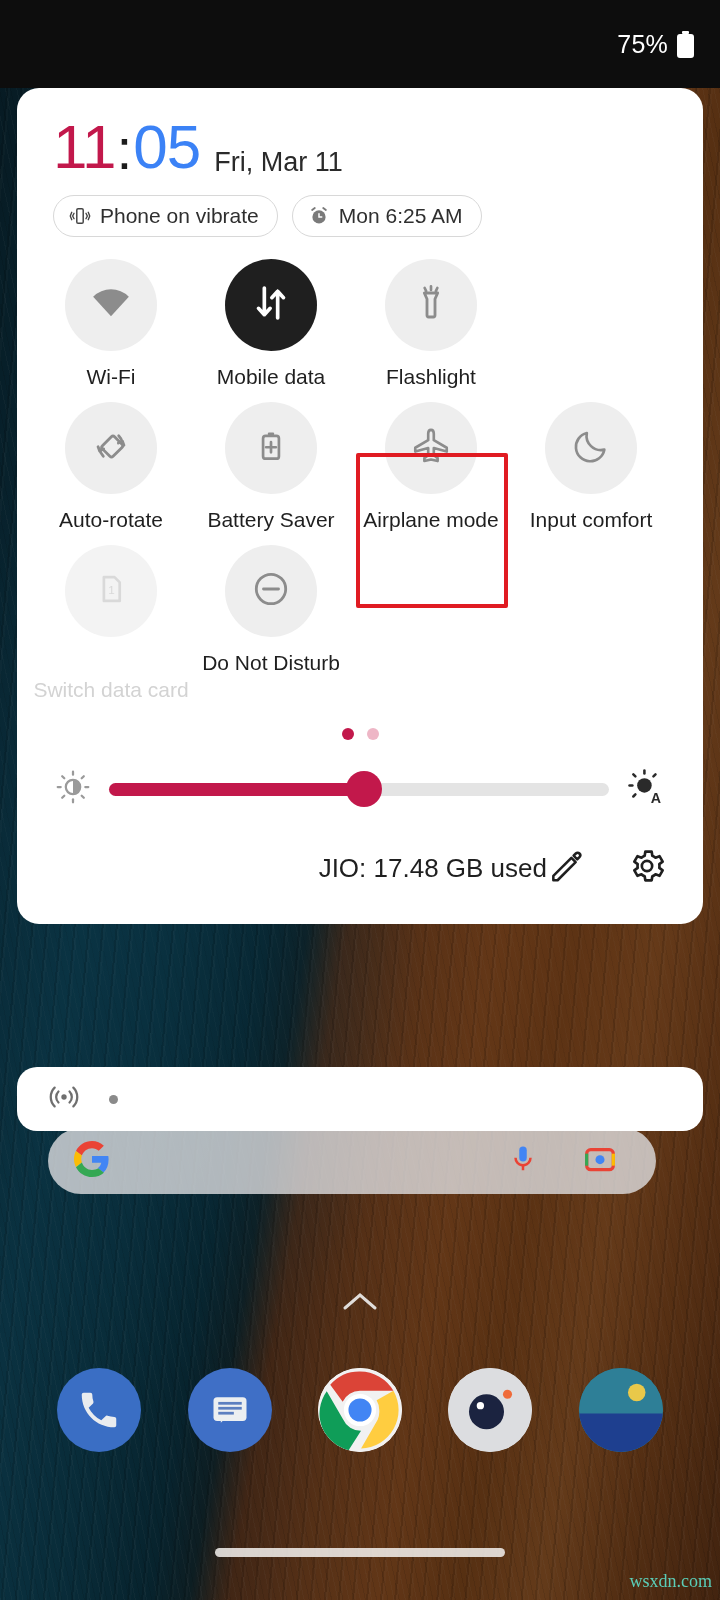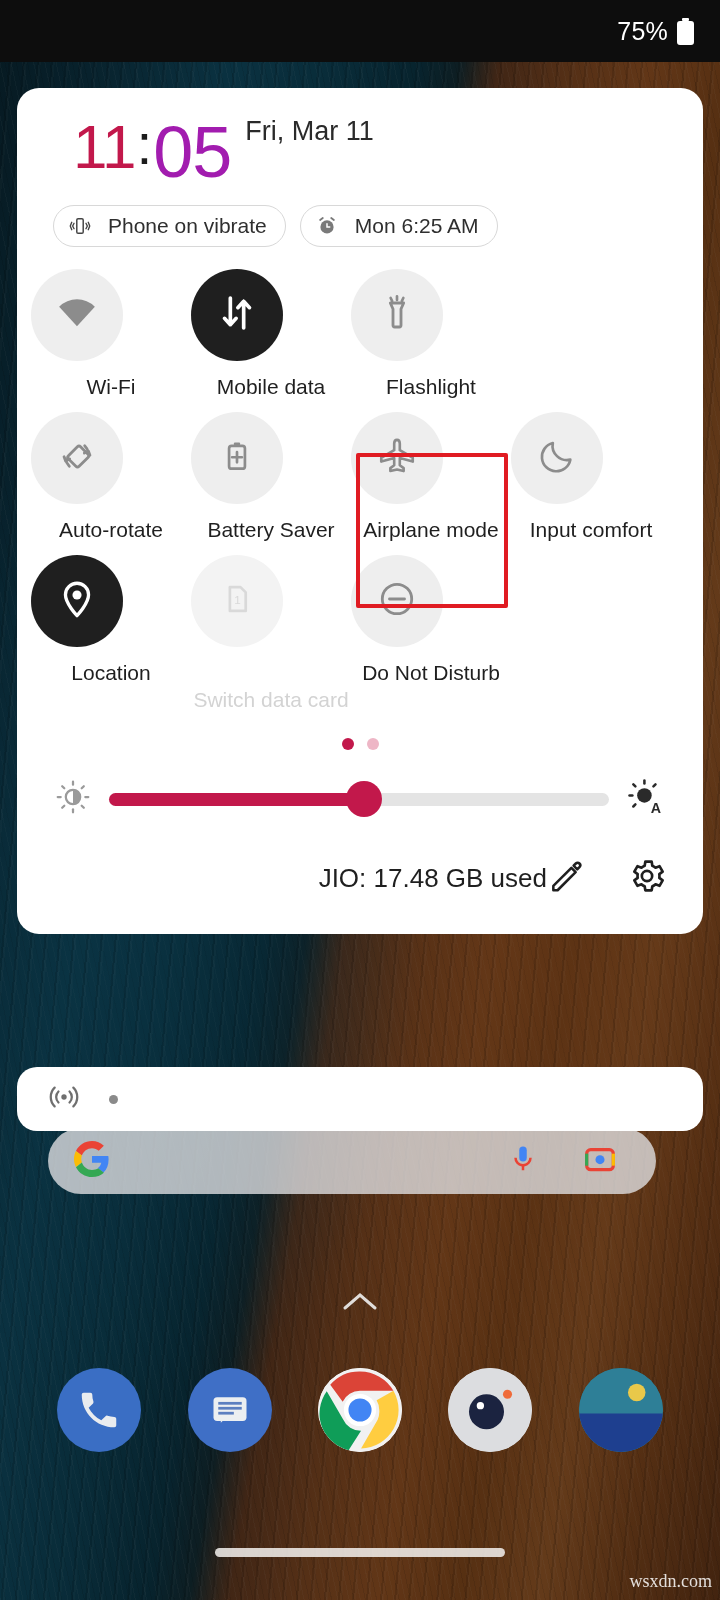--- a/index.html
+++ b/index.html
@@ -48,21 +48,21 @@
     opacity: .9;
   }
   
   #scrim {
     position: absolute; left:0; top:0; width:720px; height:1600px;
     background: rgba(0,0,0,0.40);
   }
 
   
   #statusbar {
-    position: absolute; left: 0; top: 0; width: 720px; height: 62px;
+    position: absolute; left: 0; top: 0; width: 720px; height: 88px;
     background: #0d0d0d;
     display: flex; align-items: center; justify-content: flex-end;
     padding-right: 26px;
     z-index: 40;
   }
   #statusbar .batt-text {
     color: #fff; font-size: 25px; font-weight: 500; letter-spacing: .2px;
     margin-right: 9px;
   }
   .batt-icon { width: 17px; height: 27px; position: relative; }
@@ -77,43 +77,42 @@
 
   
   #qs-panel {
     position: absolute; left: 17px; top: 88px; width: 686px;
     background: #fff; border-radius: 22px;
     z-index: 30; padding-bottom: 8px;
   }
 
   
   #clock-row {
-    display: flex; align-items: flex-start;
+    display: flex; align-items: flex-end;
     padding: 28px 0 0 36px;
-    margin-left: 20px;
   }
   .clock-h { font-size: 62px; font-weight: 400; color: #c2184b; line-height: 1; letter-spacing: -1px; }
   .clock-colon { font-size: 57px; font-weight: 400; color: #1c1c1c; line-height: 1; margin: 0 1px; }
-  .clock-m { font-size: 72px; font-weight: 400; color: #a21caf; line-height: 1; letter-spacing: -1px; }
+  .clock-m { font-size: 62px; font-weight: 400; color: #3b82f6; line-height: 1; letter-spacing: -1px; }
   .clock-date { font-size: 27px; color: #2a2a2a; margin-left: 14px; }
 
   #chips-row { display: flex; gap: 14px; padding: 17px 0 0 36px; }
   .chip {
-    display: flex; align-items: center; gap: 17px;
+    display: flex; align-items: center; gap: 9px;
     border: 1px solid #d8d8d8; border-radius: 30px;
     height: 42px; padding: 0 18px 0 15px;
     font-size: 21px; color: #2f2f2f; background: #fff;
   }
   .chip svg { display: block; }
 
   
   #tiles { padding: 22px 14px 0 14px; }
   .tile-row { display: flex; }
   .tile {
-    width: 160px; display: flex; flex-direction: column; 
+    width: 160px; display: flex; flex-direction: column; align-items: center;
     padding-bottom: 12px;
   }
   .tile-circle {
     width: 92px; height: 92px; border-radius: 50%;
     display: flex; align-items: center; justify-content: center;
     background: #eeeeee;
   }
   .tile-circle.on { background: #1f1f1f; }
   .tile-circle.faint { background: #f3f3f3; }
   .tile-label {
@@ -197,21 +196,21 @@
   .app-photos{ background: #2a7a93; }
 
   #nav-pill {
     position: absolute; left: 50%; top: 1548px; transform: translateX(-50%);
     width: 290px; height: 9px; border-radius: 6px; background: rgba(245,242,240,0.85);
     z-index: 20;
   }
 
   #watermark {
     position: absolute; right: 8px; bottom: 8px;
-    font-size: 18px; color: #ffffff; opacity: .85; z-index: 25;
+    font-size: 18px; color: #5eead4; opacity: .85; z-index: 25;
     font-family: "Liberation Serif", serif;
   }
 </style>
 </head>
 <body>
 
 <div id="screen">
 
   <div id="wallpaper"></div>
   <div id="scrim"></div>
@@ -421,31 +420,20 @@
               <svg width="40" height="40" viewBox="0 0 24 24">
                 <path d="M20 14.2 A8.6 8.6 0 0 1 9.5 4.2 A8.6 8.6 0 1 0 20 14.2 Z" fill="none" stroke="#8c8c8c" stroke-width="1.6" stroke-linejoin="round"></path>
               </svg>
             </span>
           </div>
           <div class="tile-label">Input comfort</div>
         </div>
       </div>
 
       <div class="tile-row">
-        <div class="tile">
-          <div class="tile-circle on">
-            <span>
-              <svg width="42" height="42" viewBox="0 0 24 24">
-                <path d="M12 3 A6.6 6.6 0 0 0 5.4 9.6 C5.4 14.6 12 21.5 12 21.5 C12 21.5 18.6 14.6 18.6 9.6 A6.6 6.6 0 0 0 12 3 Z" fill="none" stroke="#fff" stroke-width="1.9" stroke-linejoin="round"></path>
-                <circle cx="12" cy="9.7" r="2.6" fill="#fff"></circle>
-              </svg>
-            </span>
-          </div>
-          <div class="tile-label">Location</div>
-        </div>
 
         <div class="tile">
           <div class="tile-circle faint">
             <span>
               <svg width="38" height="38" viewBox="0 0 24 24">
                 <path d="M7.5 4.5 H14.2 L17.5 7.8 V19.5 H7.5 Z" fill="none" stroke="#d9d9d9" stroke-width="1.7" stroke-linejoin="round"></path>
                 <text x="12.3" y="15.3" font-size="7.4" fill="#d9d9d9" text-anchor="middle" font-family="Liberation Sans, sans-serif">1</text>
               </svg>
             </span>
           </div>

